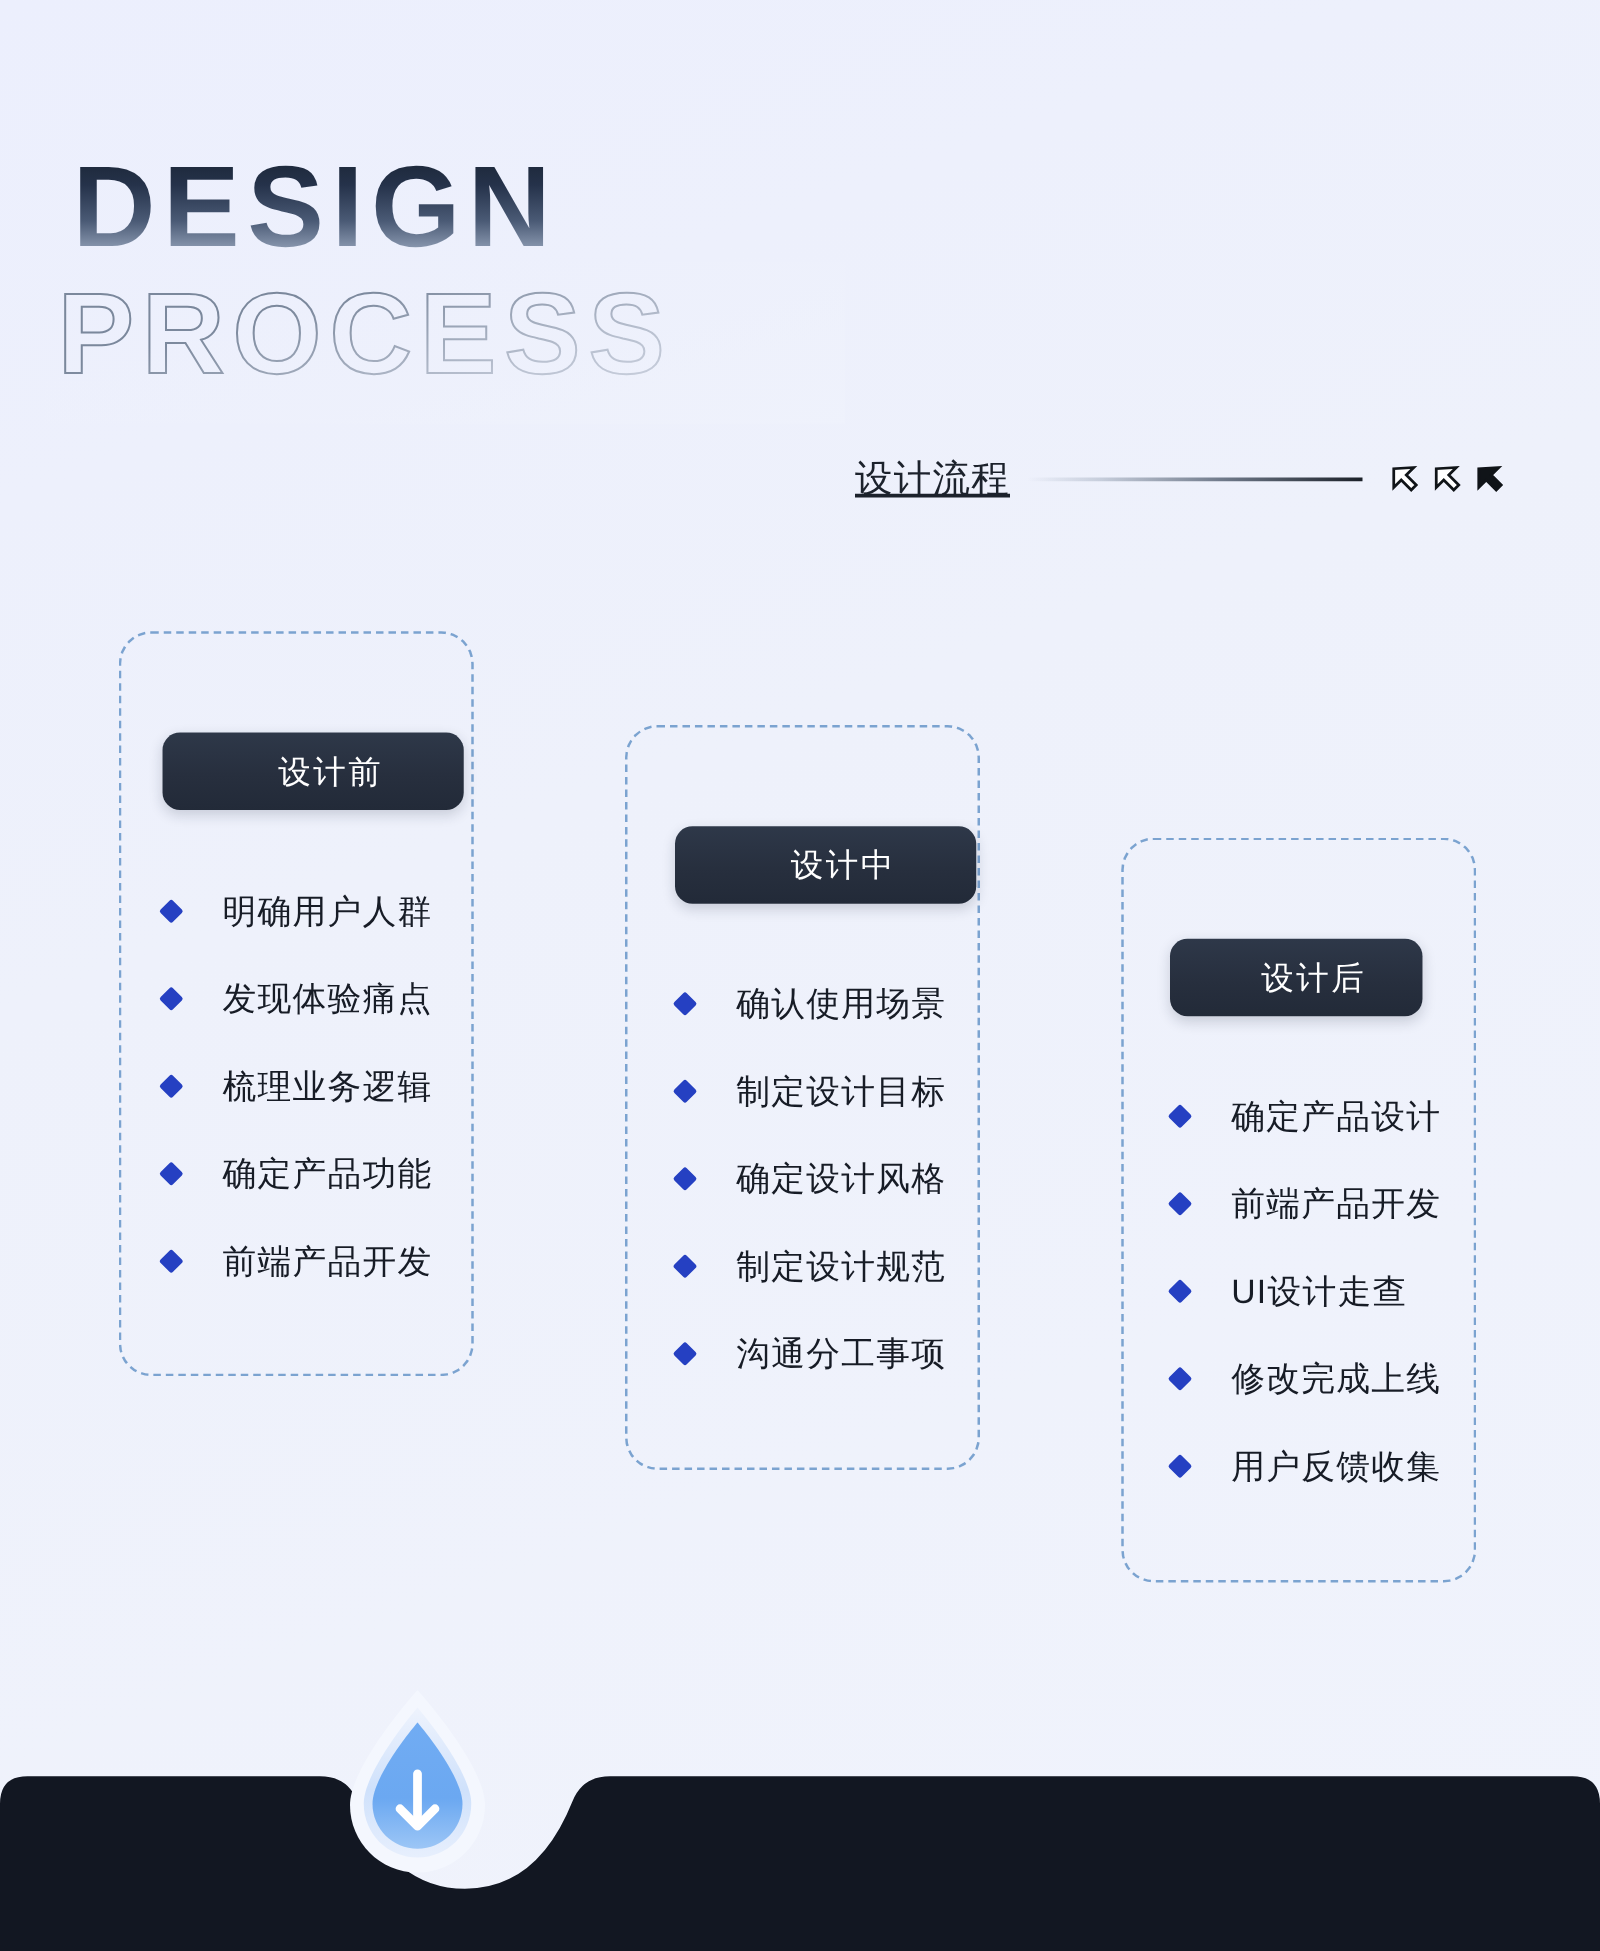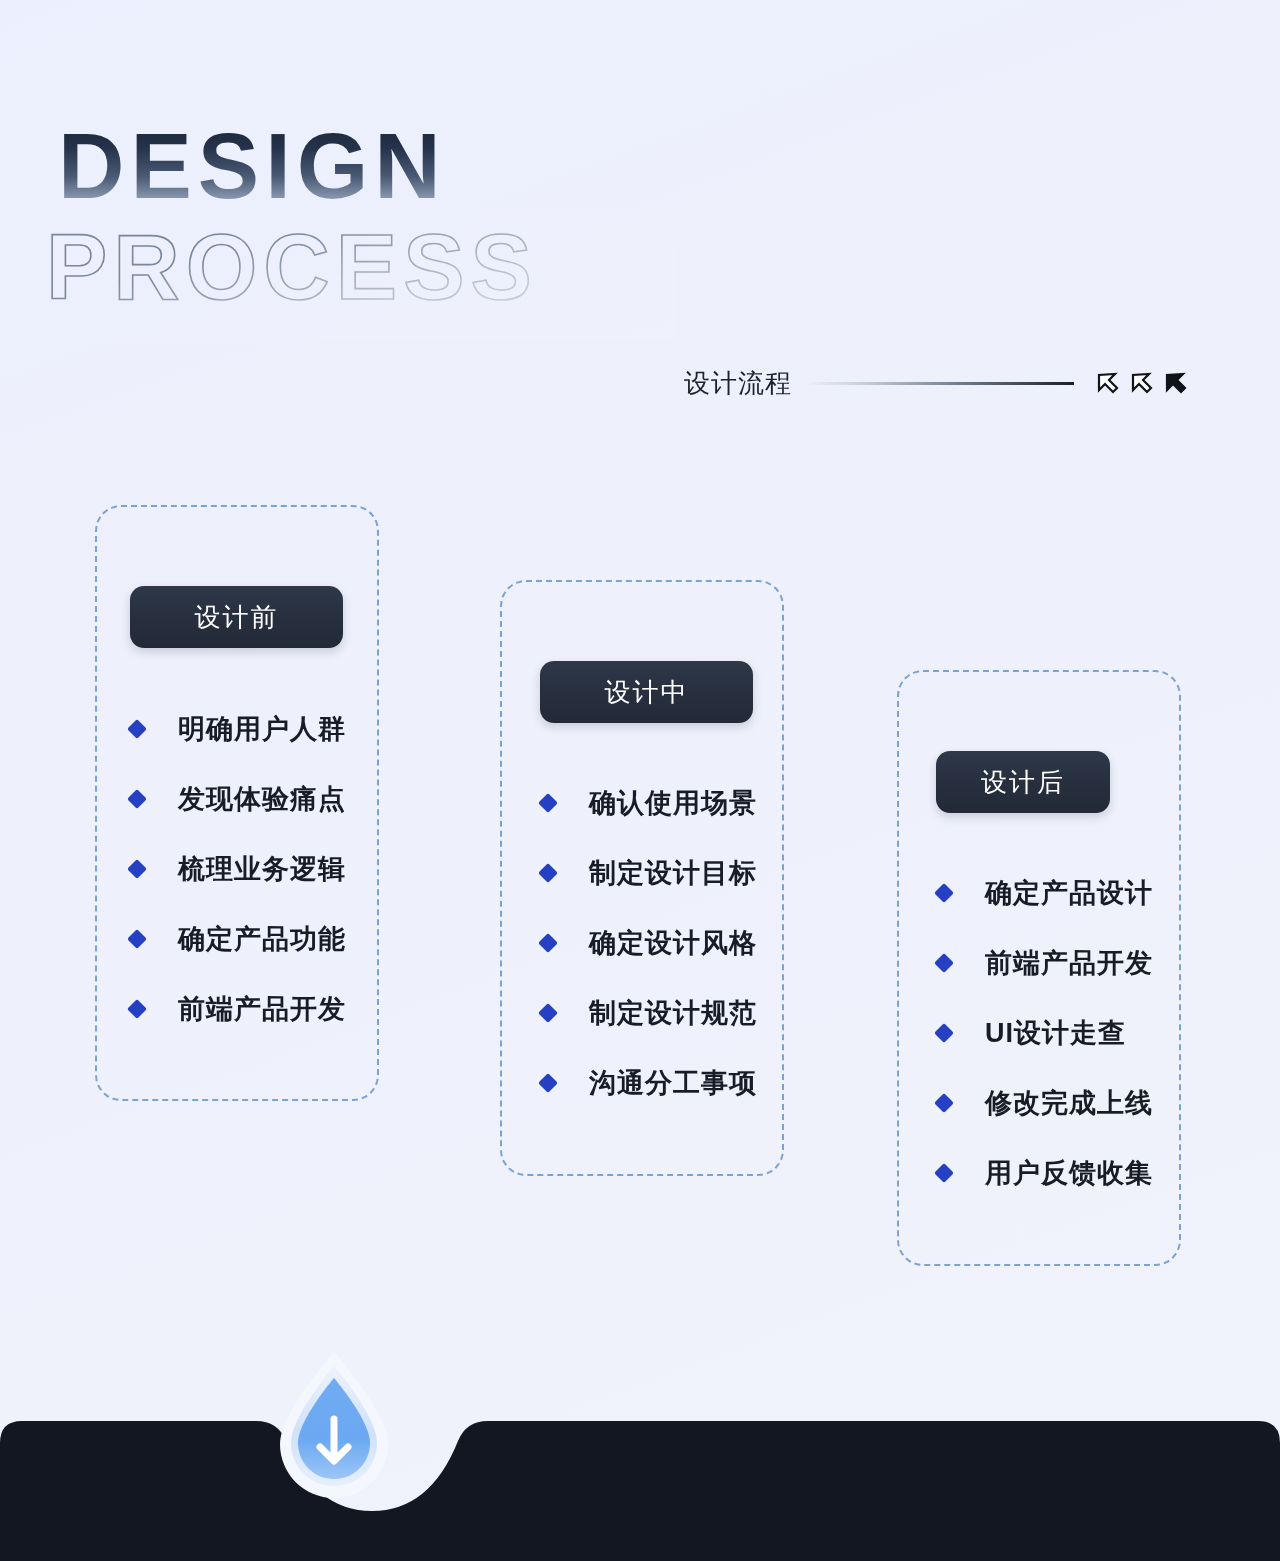--- a/index.html
+++ b/index.html
@@ -73,25 +73,26 @@
   
   .subtitle-row {
     position: absolute;
     left: 684px;
     top: 362px;
     display: flex;
     align-items: center;
     height: 42px;
   }
   .subtitle-text {
-    font-size: 26px;
+    font-size: 30px;
     color: #1c222c;
     letter-spacing: 1px;
     font-family: "Liberation Sans", "DejaVu Sans", sans-serif;
     white-space: nowrap;
+    text-decoration: underline;
   }
   .subtitle-line {
     width: 268px;
     height: 3px;
     margin-left: 14px;
     margin-right: 20px;
     background: linear-gradient(90deg, rgba(180,190,205,0) 0%, rgba(150,162,180,0.45) 22%, rgba(80,92,110,0.8) 58%, #1b2028 100%);
   }
   .arrow-icons {
     display: flex;
@@ -113,36 +114,36 @@
 
   .badge {
     position: absolute;
     height: 62px;
     border-radius: 14px;
     background: linear-gradient(180deg, #2e3849 0%, #272f3e 55%, #222a38 100%);
     box-shadow: 0 4px 10px rgba(30,40,60,0.18);
     display: flex;
     align-items: center;
     justify-content: center;
+    padding-left: 28px;
   }
   .badge-1 { left: 130px; top: 586px; width: 213px; }
   .badge-2 { left: 540px; top: 661px; width: 213px; }
   .badge-3 { left: 936px; top: 751px; width: 174px; }
   .badge-label {
     color: #ffffff;
     font-size: 26px;
     letter-spacing: 2px;
     font-family: "Liberation Sans", "DejaVu Sans", sans-serif;
   }
 
   .item-list {
     position: absolute;
     display: flex;
     flex-direction: column;
-    font-weight: bold;
   }
   .list-1 { left: 130px; top: 694px; }
   .list-2 { left: 541px; top: 768px; }
   .list-3 { left: 937px; top: 858px; }
 
   .list-item {
     display: flex;
     align-items: center;
     height: 70px;
   }

